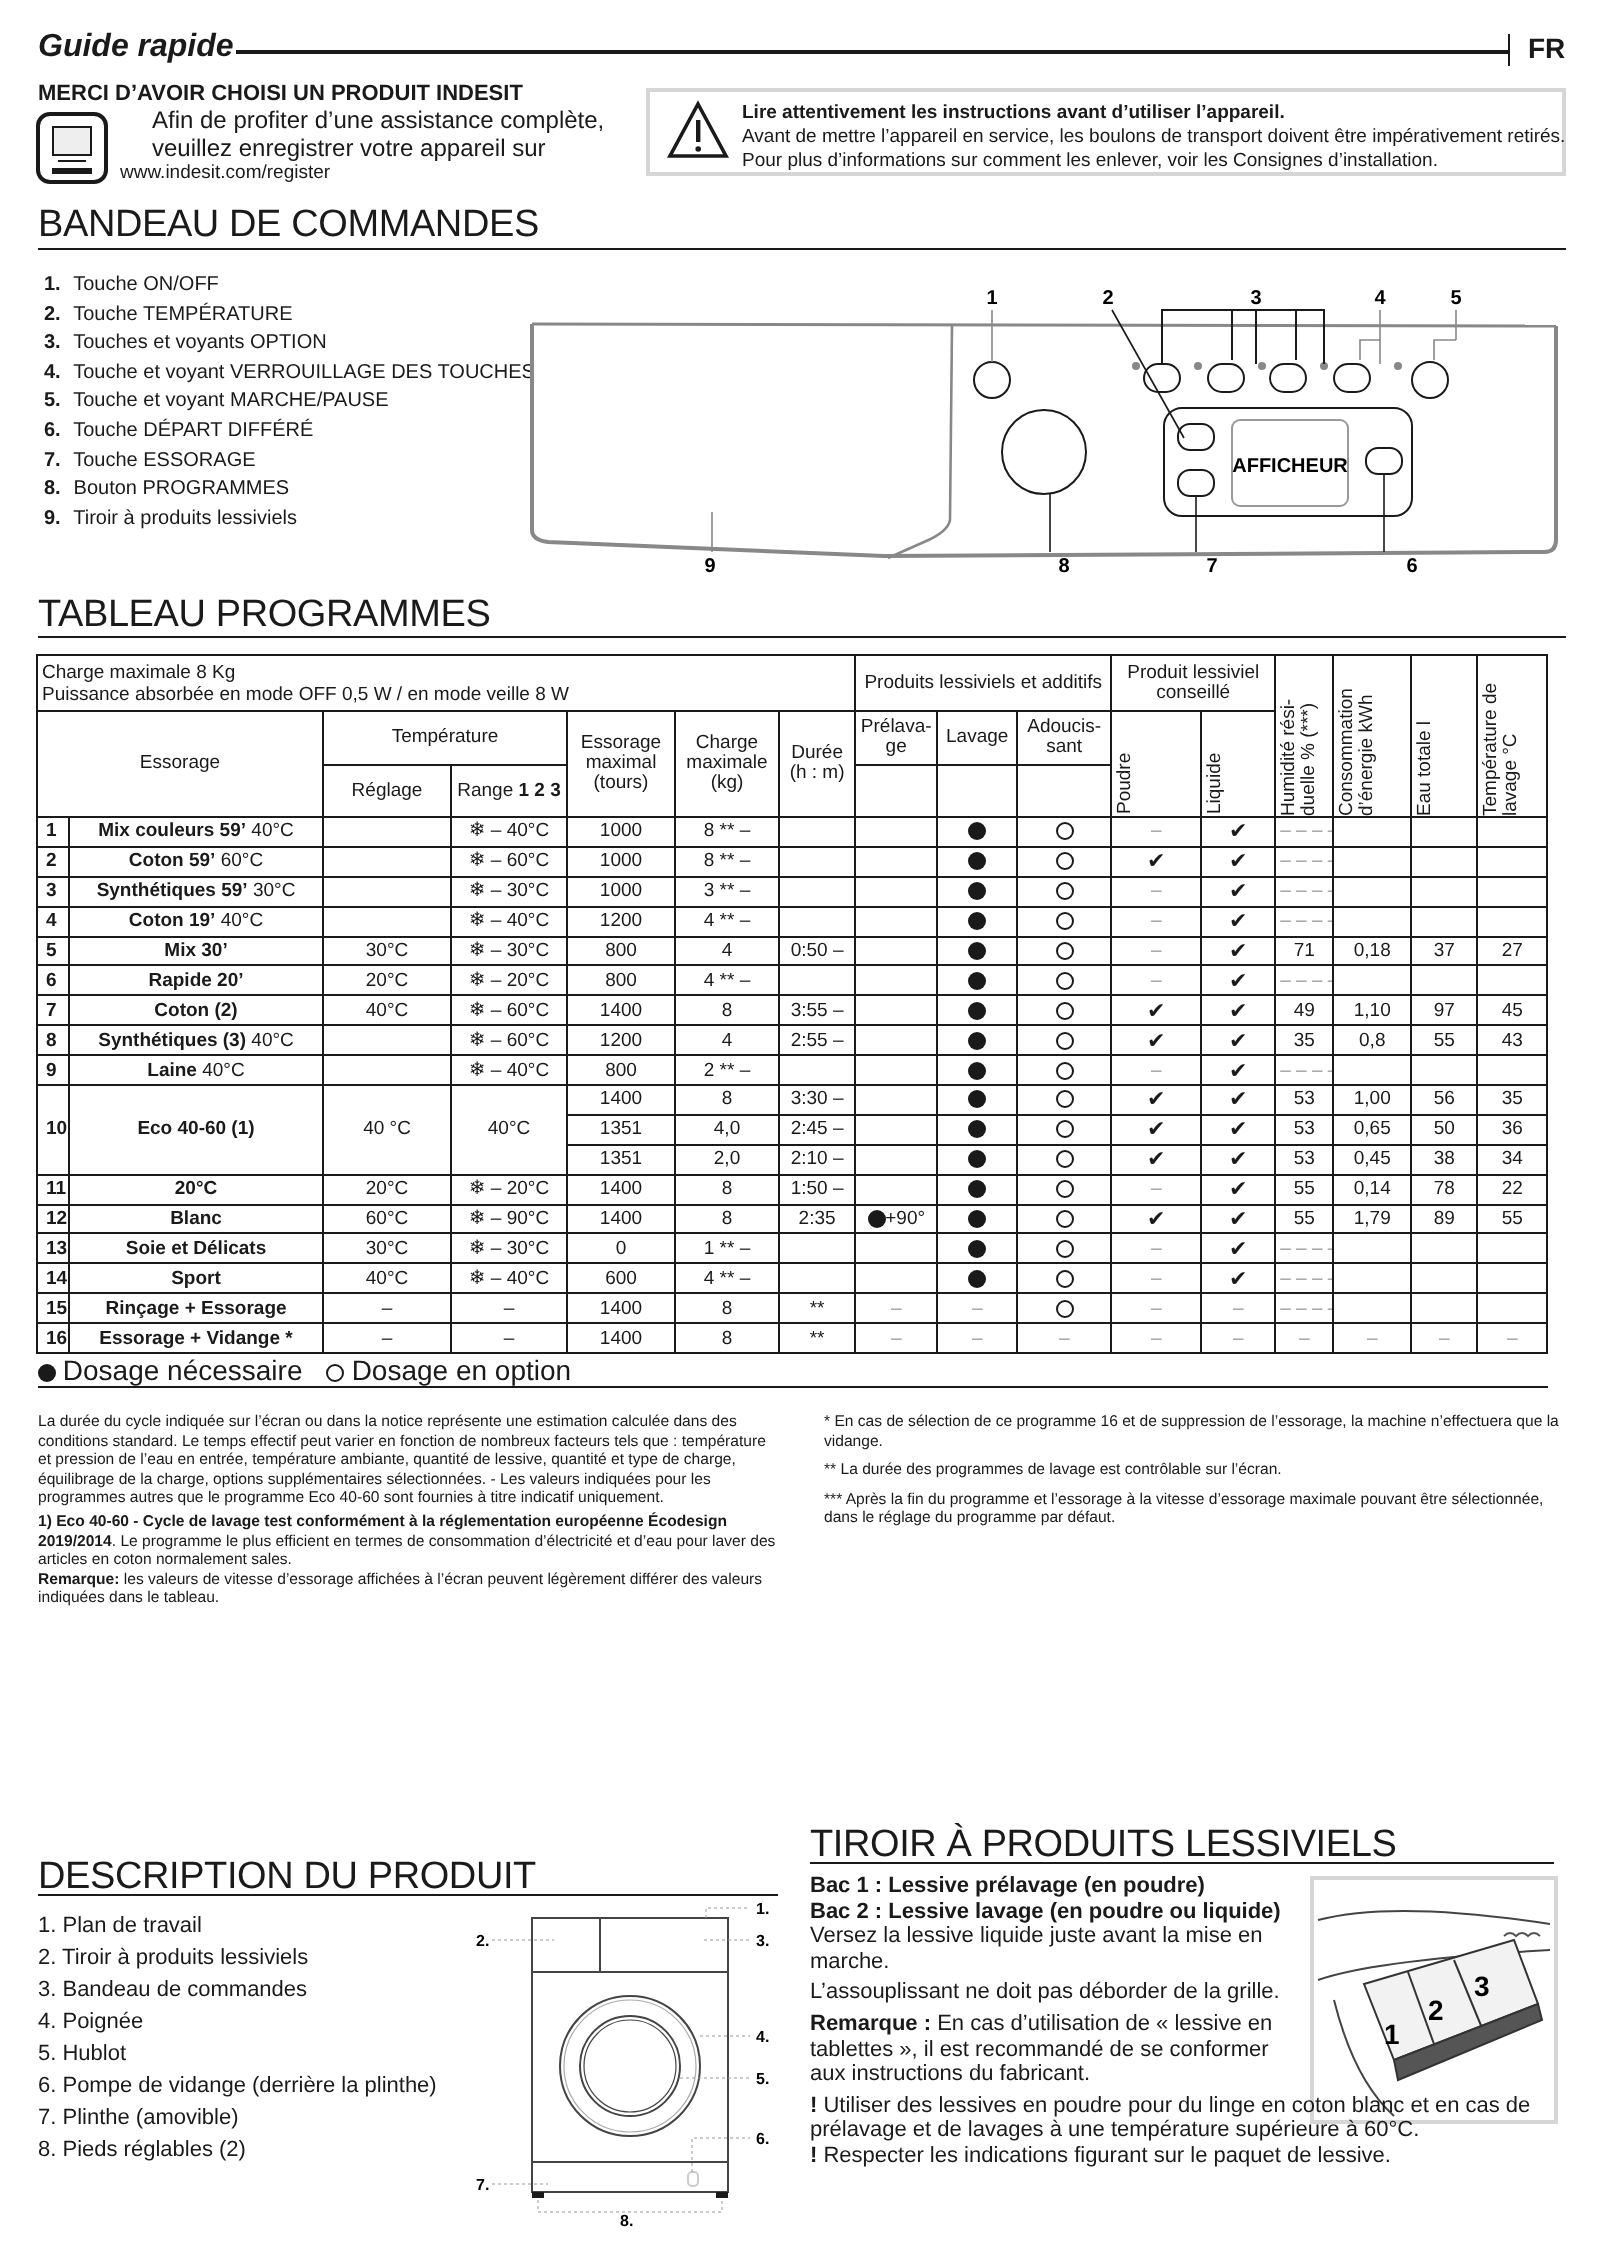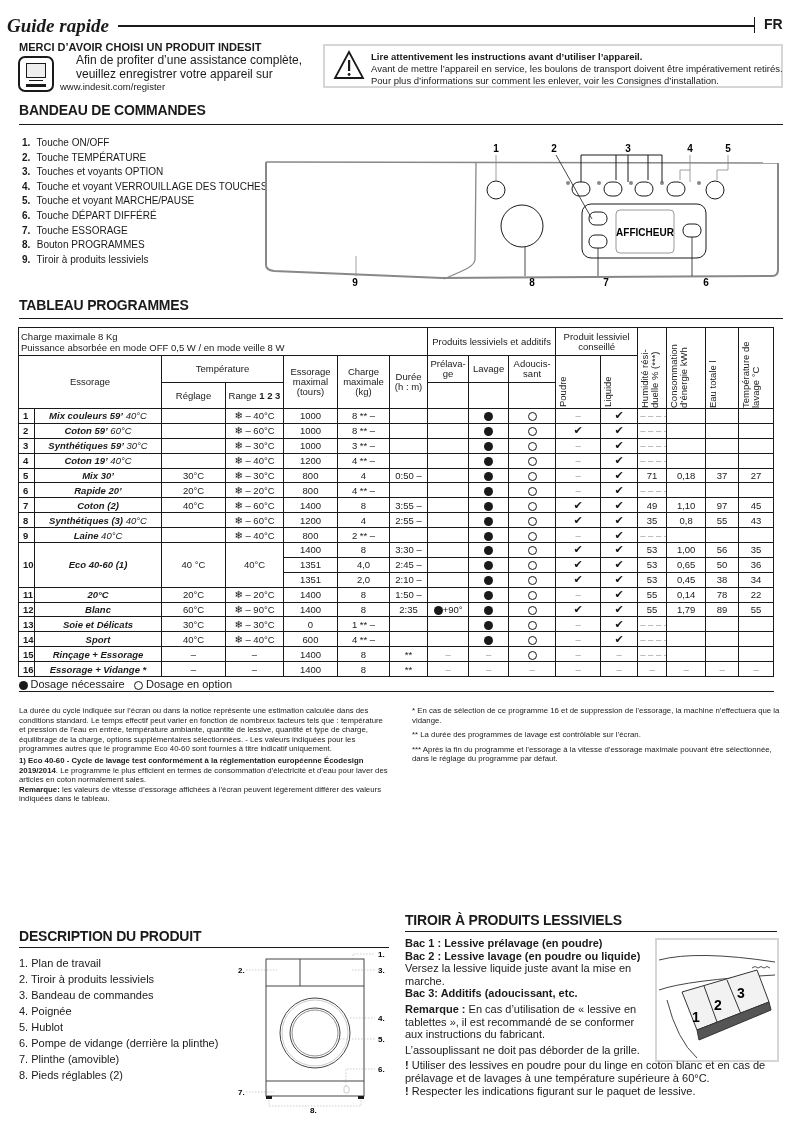--- a/index.html
+++ b/index.html
@@ -4,40 +4,40 @@
 <style>
   * { box-sizing: border-box; margin: 0; padding: 0; }
   body {
     width: 802px; height: 1134px; background: #ffffff; color: #1a1a1a;
     font-family: "Liberation Sans", "DejaVu Sans", sans-serif;
     position: relative; overflow: hidden;
   }
   .abs { position: absolute; }
 
   
-  .guide-title { left: 7px; top: 15px; font-size: 19px; font-weight: bold; font-style: italic; font-family: Liberation Serif, serif; }
+  .guide-title { left: 19px; top: 15px; font-size: 16px; font-weight: bold; font-style: italic; }
   .guide-rule { left: 118px; top: 25px; width: 636px; height: 1.5px; background: #1a1a1a; }
   .guide-tick { left: 754px; top: 17px; width: 1px; height: 16px; background: #1a1a1a; }
   .lang { left: 764px; top: 16px; font-size: 14px; font-weight: bold; }
 
   .thanks-title { left: 19px; top: 41px; font-size: 11px; font-weight: bold; }
   .monitor-icon { left: 18px; top: 56px; width: 36px; height: 36px; border: 2px solid #1a1a1a; border-radius: 7px; }
   .monitor-icon .screen { position:absolute; left:6px; top:5px; width:20px; height:15px; border:1.5px solid #1a1a1a; background:#eee; }
   .monitor-icon .stand { position:absolute; left:9px; top:22px; width:14px; height:5px; border-top:1.5px solid #1a1a1a; }
   .monitor-icon .base { position:absolute; left:6px; top:26px; width:20px; height:3px; background:#1a1a1a; }
   .thanks-text { left: 76px; top: 54px; font-size: 12px; line-height: 13.5px; width: 250px; }
   .thanks-link { left: 60px; top: 81px; font-size: 9.5px; font-weight: normal; }
 
   .warn-box { left: 323px; top: 44px; width: 460px; height: 44px; border: 2px solid #d6d6d6; background: #fff; }
   .warn-icon { left: 333px; top: 50px; }
   .warn-bold { left: 371px; top: 51px; font-size: 9.5px; font-weight: bold; }
   .warn-text { left: 371px; top: 63px; font-size: 9.5px; line-height: 11.5px; width: 412px; }
 
   
-  .section-h { font-size: 14px; font-weight: bold; letter-spacing: -0.2px; text-align: right; }
+  .section-h { font-size: 19px; font-weight: normal; letter-spacing: -0.2px; text-align: right; }
   .section-rule { height: 1.2px; background: #1a1a1a; }
 
   
   .ctrl-list { left: 22px; top: 136px; font-size: 10px; line-height: 14.6px; }
   .ctrl-list .num { font-weight: bold; display: inline-block; width: 12px; }
 
   
   .panel-svg { left: 262px; top: 140px; }
 
   
@@ -49,28 +49,28 @@
     border: 1px solid #1a1a1a; padding: 0 2px; height: 14.9px; font-weight: normal;
     white-space: nowrap; overflow: hidden; text-align: center; vertical-align: middle;
   }
   table.prog th { line-height: 10px; }
   table.prog .info { text-align: left; line-height: 11px; font-size: 9.5px; }
   table.prog .vert {
     writing-mode: vertical-rl; transform: rotate(180deg); font-size: 9.5px; line-height: 10px;
     white-space: normal; text-align: left; height: 80px;
   }
   table.prog td.pn { font-weight: bold; text-align: left; padding-left: 4px; }
-  table.prog td.pname { font-weight: bold; font-style: italic; }
+  table.prog td.pname { font-weight: bold; }
   table.prog td.pname span.t { font-weight: normal; }
   .dot { display:inline-block; width:9px; height:9px; border-radius:50%; background:#1a1a1a; vertical-align:middle; }
   .ring { display:inline-block; width:9px; height:9px; border-radius:50%; border:1.6px solid #1a1a1a; vertical-align:middle; }
   .check { font-size: 11px; font-weight: bold; }
   .dash { color: #999; }
   .snow { font-size: 10px; }
-  table.prog tr.legend td { text-align: left; border-left: none; border-right: none; border-bottom: 1.5px solid #1a1a1a; font-size: 11px; padding-left: 0; margin-top: 16px; }
+  table.prog tr.legend td { text-align: left; border-left: none; border-right: none; border-bottom: 1.5px solid #1a1a1a; font-size: 14px; padding-left: 0; margin-top: 16px; }
 
   
   .notes-left { left: 19px; top: 706px; width: 372px; font-size: 7.8px; line-height: 9.6px; }
   .notes-left p { margin-bottom: 2px; }
   .notes-right { left: 412px; top: 706px; width: 372px; font-size: 7.8px; line-height: 9.6px; }
   .notes-right p { margin-bottom: 5px; }
   .b { font-weight: bold; }
 
   
   .desc-list { left: 19px; top: 955px; font-size: 11px; line-height: 16px; }
@@ -637,18 +637,17 @@
     <text x="35" y="82">1</text>
     <text x="57" y="70">2</text>
     <text x="80" y="58">3</text>
     <path d="M95,28 q3,-3 6,0 q3,-3 6,0 q3,-3 6,0" fill="none" stroke="#555"></path>
   </svg>
 </div>
 <div class="abs tiroir-text">
   <div class="b">Bac 1 : Lessive prélavage (en poudre)</div>
   <div class="b">Bac 2 : Lessive lavage (en poudre ou liquide)</div>
   <div style="width:245px">Versez la lessive liquide juste avant la mise en marche.</div>
-  <div class="b">Bac 3: Additifs (adoucissant, etc.</div>
+  <div style="margin-top:3px">L’assouplissant ne doit pas déborder de la grille.</div>
   <div style="margin-top:3px; width:245px"><span class="b">Remarque :</span><span> En cas d’utilisation de « lessive en tablettes », il est recommandé de se conformer aux instructions du fabricant.</span></div>
-  <div style="margin-top:3px">L’assouplissant ne doit pas déborder de la grille.</div>
   <div style="margin-top:3px; width:372px"><span class="b">!</span><span> Utiliser des lessives en poudre pour du linge en coton blanc et en cas de prélavage et de lavages à une température supérieure à 60°C.</span></div>
   <div><span class="b">!</span><span> Respecter les indications figurant sur le paquet de lessive.</span></div>
 </div>
 
 </body></html>

